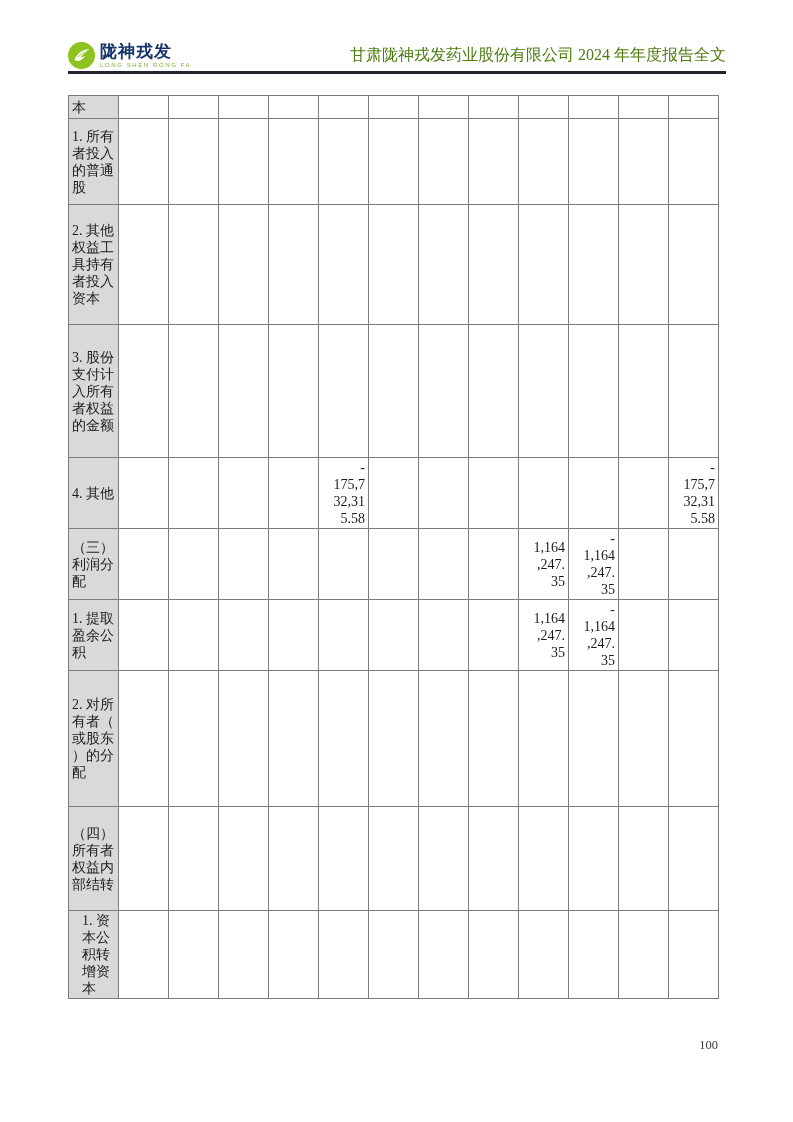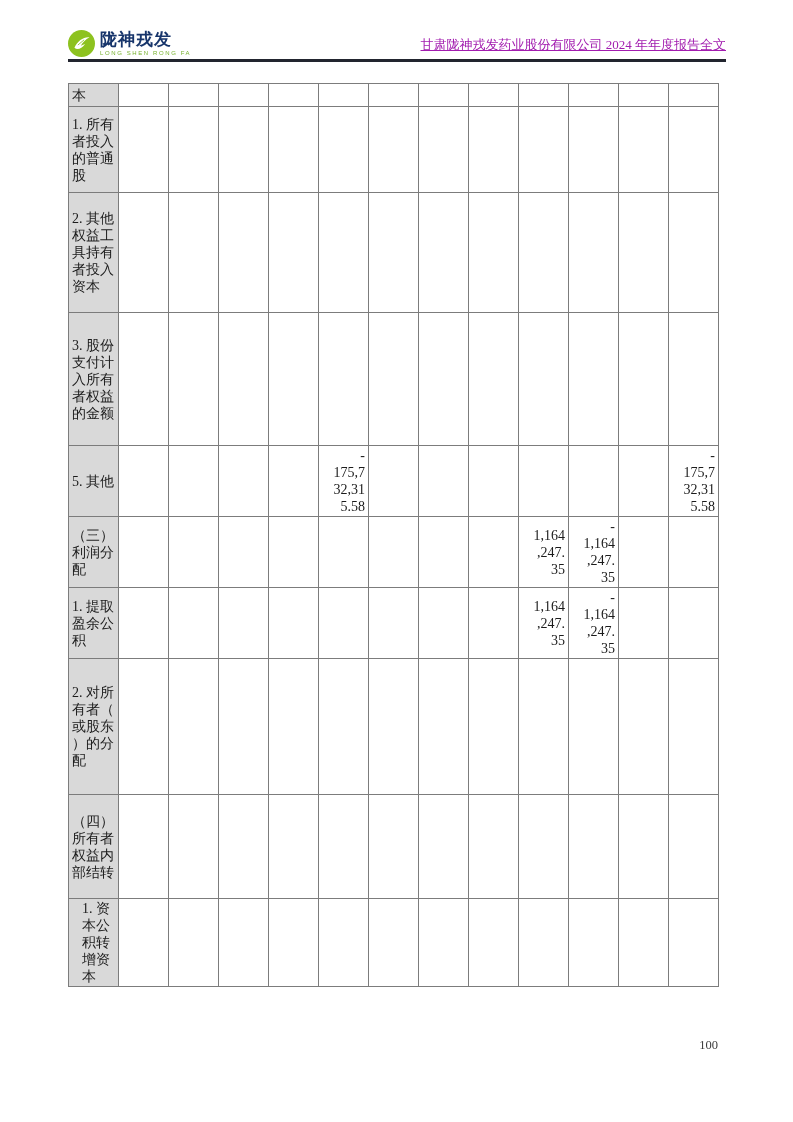--- a/index.html
+++ b/index.html
@@ -9,21 +9,21 @@
     height: 1122px;
     background: #ffffff;
     overflow: hidden;
     font-family: "Liberation Serif", "DejaVu Serif", serif;
     color: #1b1b1b;
   }
 
   
   .header {
     margin: 0 67px 0 68px;
-    padding-top: 30px;
+    padding-top: 42px;
     display: flex;
     justify-content: space-between;
     align-items: flex-end;
   }
   .logo { display: flex; align-items: center; gap: 5px; }
   .logo-circle { width: 27px; height: 27px; display: block; }
   .logo-texts { display: flex; flex-direction: column; line-height: 1; }
   .logo-cn {
     font-family: "Liberation Sans", "DejaVu Sans", sans-serif;
     font-weight: bold;
@@ -32,24 +32,23 @@
     color: #17356b;
   }
   .logo-en {
     font-family: "Liberation Sans", "DejaVu Sans", sans-serif;
     font-size: 6px;
     letter-spacing: 1.6px;
     color: #76b12c;
     margin-top: 2px;
   }
   .report-title {
-    font-size: 13px;
-    color: #a21caf;
+    font-size: 16px;
+    color: #4d7c0f;
     padding-bottom: 3px;
-    text-decoration: underline;
   }
   .header-rule {
     margin: 2px 67px 0 68px;
     height: 3px;
     background: #22252f;
   }
 
   
   .table-wrap { margin: 21px 0 0 68px; }
   table.equity {
@@ -194,21 +193,21 @@
             <td class="data-cell"></td>
             <td class="data-cell"></td>
             <td class="data-cell"></td>
             <td class="data-cell"></td>
             <td class="data-cell"></td>
             <td class="data-cell"></td>
             <td class="data-cell"></td>
             <td class="data-cell"></td>
           </tr>
           <tr class="r4">
-            <td class="label-cell">5. 其他</td>
+            <td class="label-cell">4. 其他</td>
             <td class="data-cell"></td>
             <td class="data-cell"></td>
             <td class="data-cell"></td>
             <td class="data-cell"></td>
             <td class="data-cell">-
 175,7
 32,31
 5.58</td>
             <td class="data-cell"></td>
             <td class="data-cell"></td>

